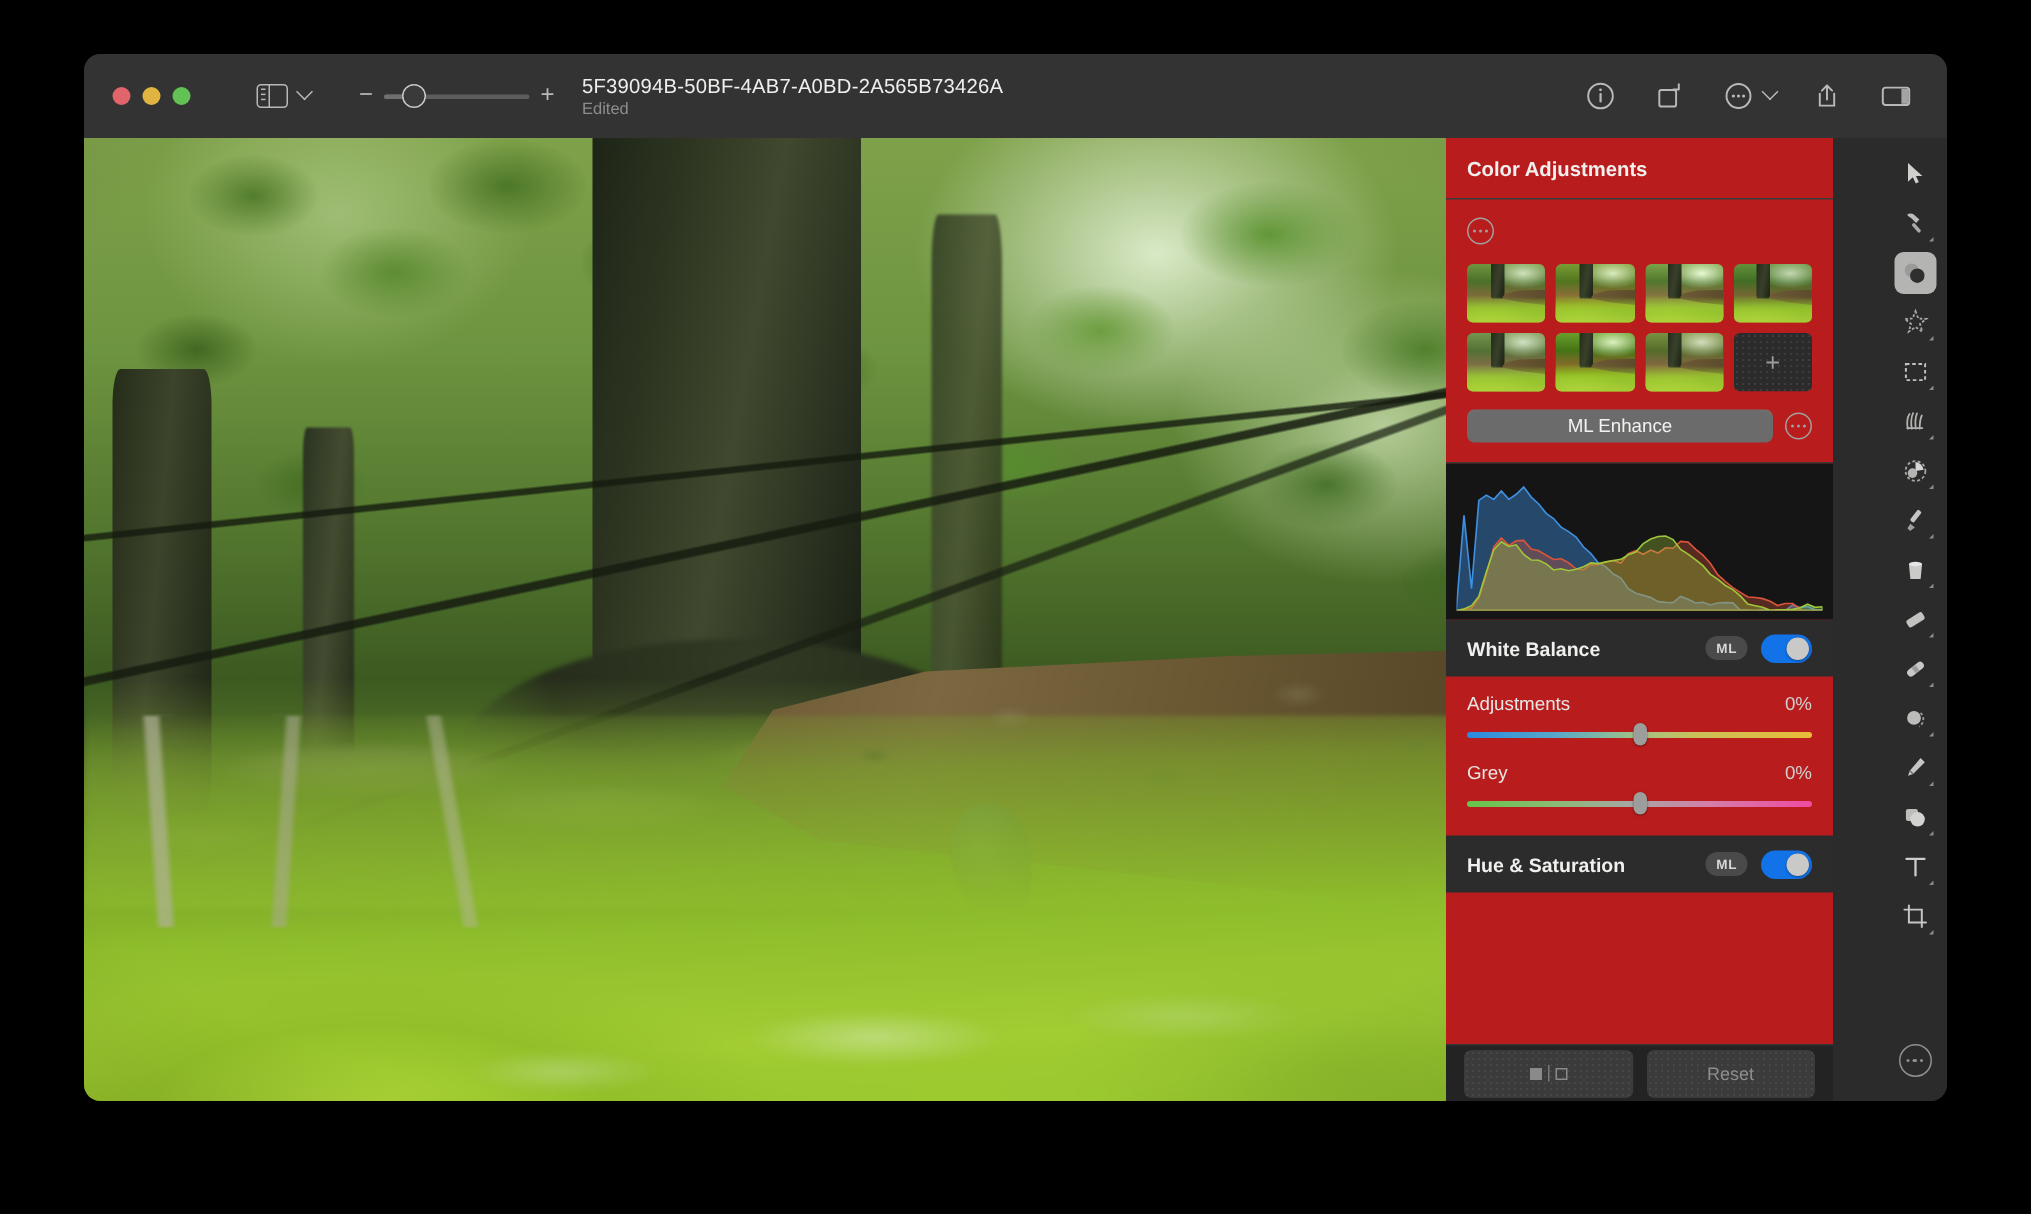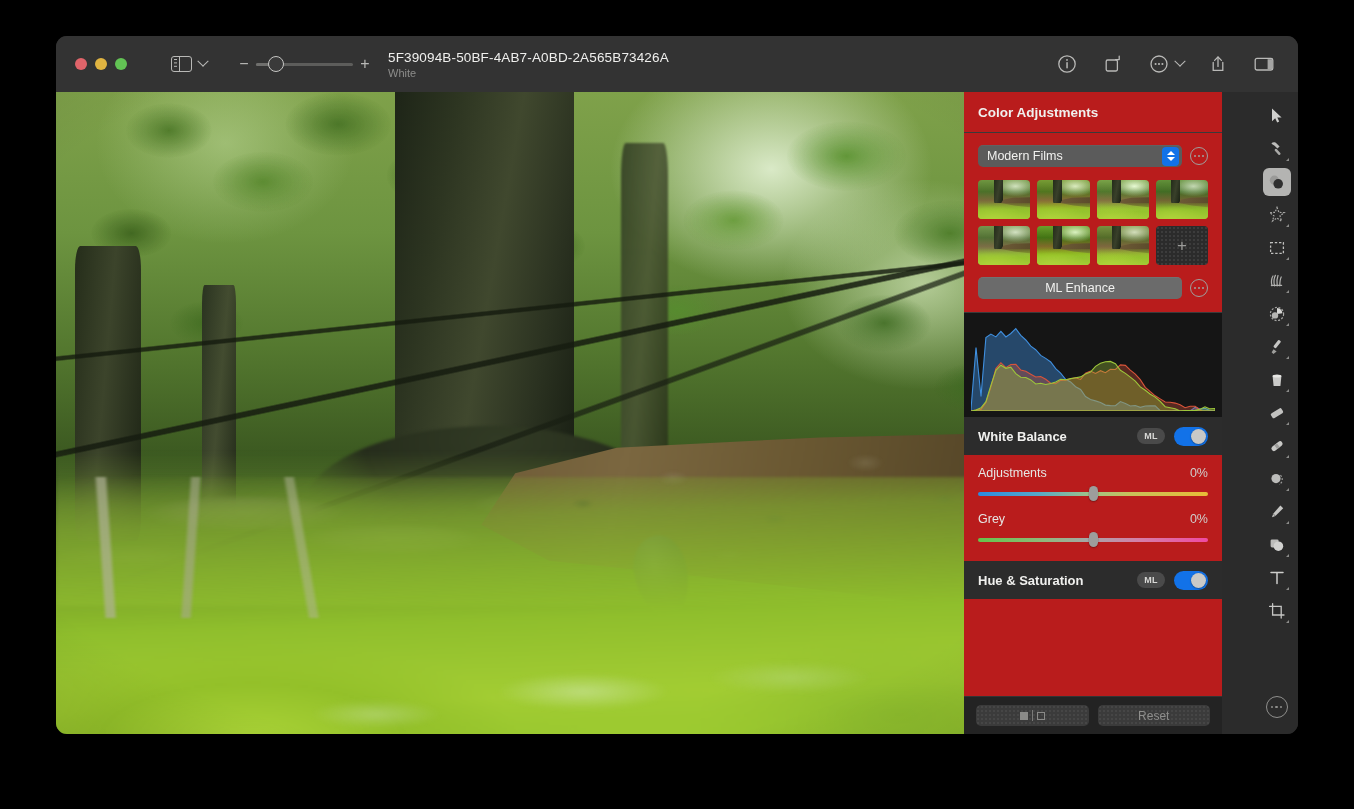--- a/index.html
+++ b/index.html
@@ -320,21 +320,21 @@
     margin-left: -4.5px; border-radius: 4.5px; background: #9d9d9b;
     box-shadow: 0 .5px 1.5px rgba(0,0,0,.5);
   }
 
   #p-bottom {
     position: absolute; left: 0; bottom: 0; width: 258px; height: 38px;
     background: #232323; border-top: 1px solid #343434;
     display: flex; align-items: center; gap: 9px; padding: 0 12px;
   }
   .bbtn {
-    flex: 1; height: 21px; border-radius: 5px;
+    flex: 1; height: 32px; border-radius: 5px;
     background-color: #3b3b3b;
     background-image: radial-gradient(circle, #474747 0.7px, transparent 0.8px);
     background-size: 4px 4px;
     display: flex; align-items: center; justify-content: center; gap: 4px;
     color: #8e8e8c; font-size: 12px;
   }
   .cmp-a { width: 8px; height: 8px; background: #8a8a88; }
   .cmp-bar { width: 1px; height: 11px; background: #7a7a78; }
   .cmp-b { width: 8px; height: 8px; border: 1px solid #8a8a88; }
 
@@ -384,21 +384,21 @@
         <div class="zsign">−</div>
         <div class="ztrack">
           <div class="fill"></div>
           <div class="zknob"></div>
         </div>
         <div class="zsign">+</div>
       </div>
 
       <div class="tb-title">
         <div class="t1">5F39094B-50BF-4AB7-A0BD-2A565B73426A</div>
-        <div class="t2">White</div>
+        <div class="t2">Edited</div>
       </div>
 
       <div class="tb-right">
         <div class="tbi">
           <svg width="20" height="20" viewBox="0 0 20 20">
             <circle cx="10" cy="10" r="8.2" fill="none" stroke="#b9b9b7" stroke-width="1.3"></circle>
             <circle cx="10" cy="5.9" r="0.95" fill="#b9b9b7"></circle>
             <rect x="9.3" y="8" width="1.5" height="6.4" rx="0.7" fill="#b9b9b7"></rect>
           </svg>
         </div>
@@ -455,27 +455,20 @@
       <div class="layer ph-vig"></div>
     </div>
 
     <div id="panel">
 
       <div class="p-title">Color Adjustments</div>
       <div class="p-div"></div>
 
       <div class="p-sec">
         <div class="preset-row">
-          <div class="sel-box">
-            <div class="lbl">Modern Films</div>
-            <div class="stepper">
-              <div class="ar up"></div>
-                <div class="ar dn"></div>
-            </div>
-          </div>
           <div class="circ-ell">
             <span></span>
               <span></span>
               <span></span>
           </div>
         </div>
 
         <div class="thumbs">
           <div class="thumb v1">
               <div class="tm"></div>

